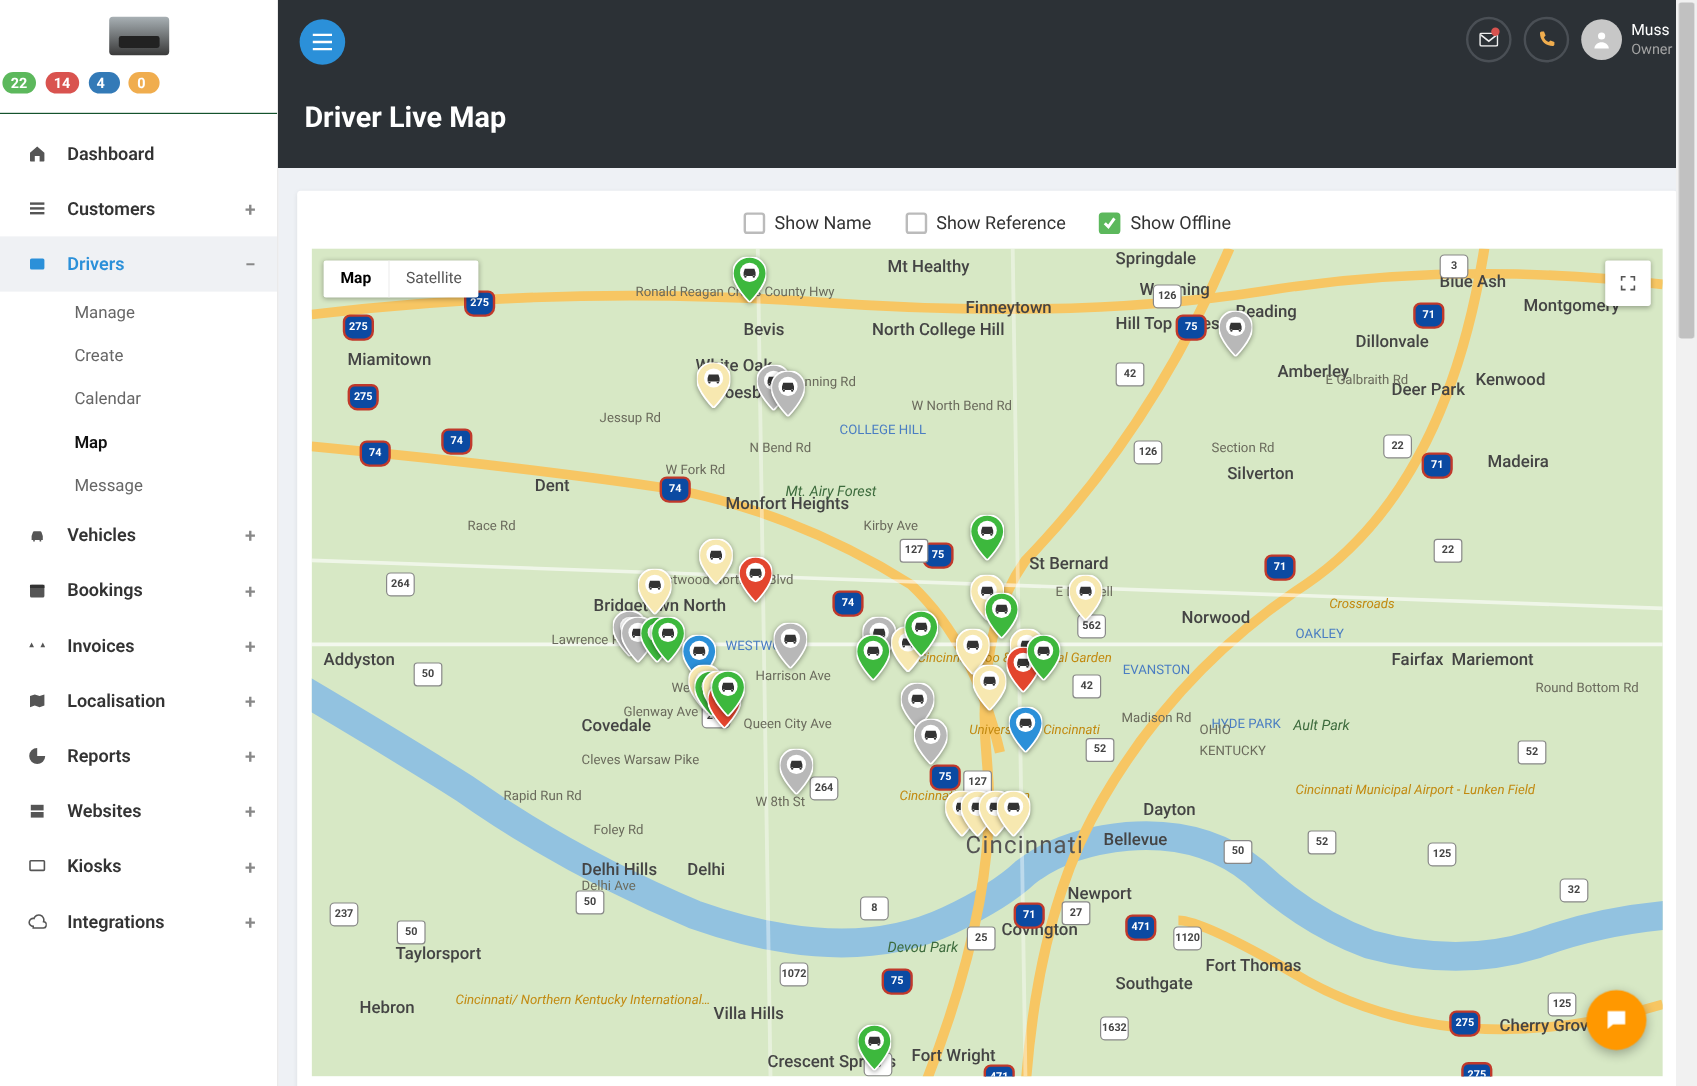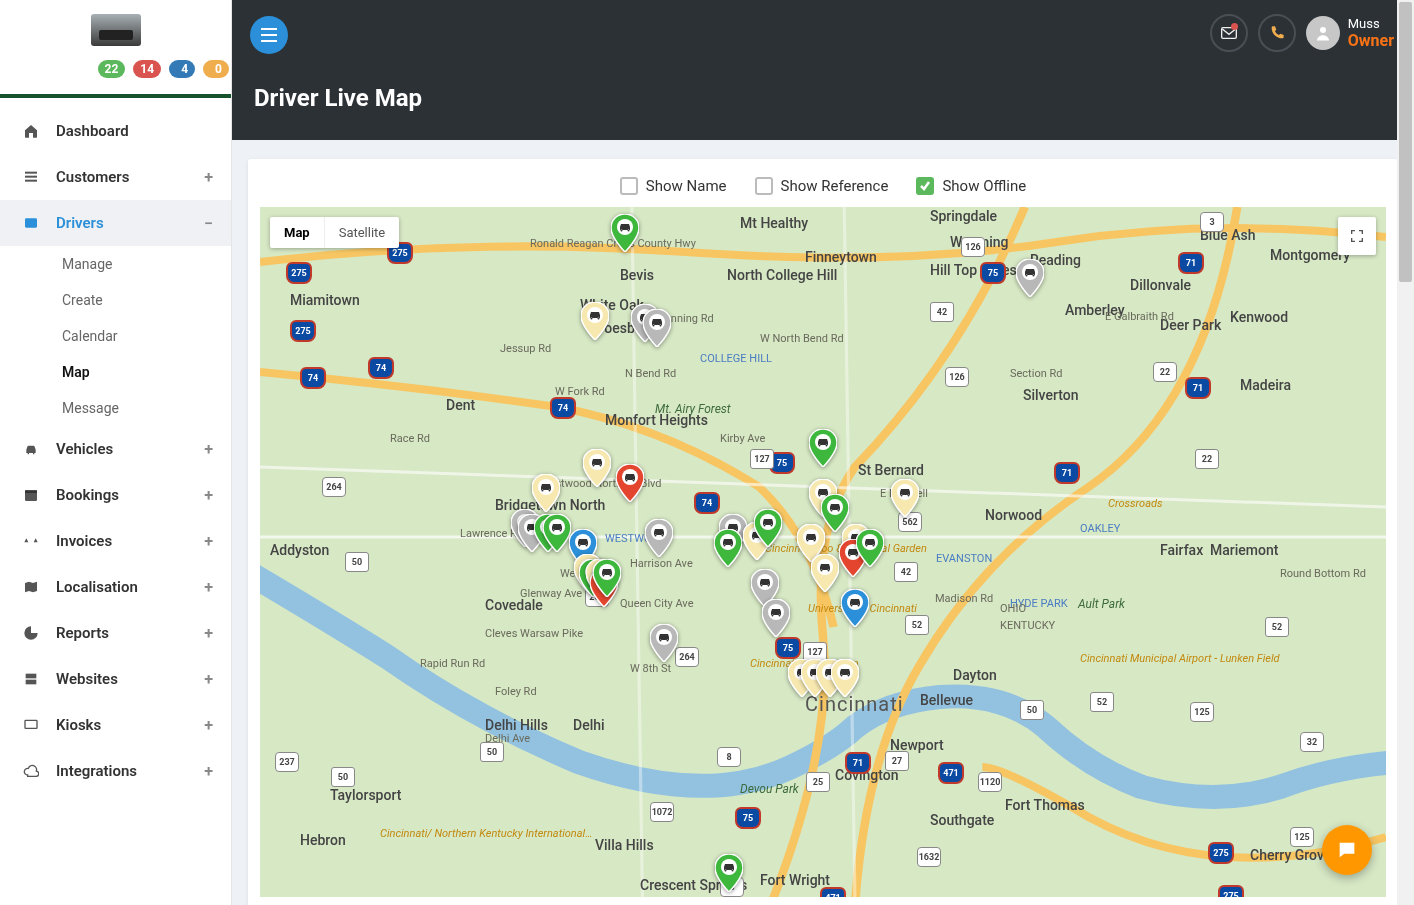--- a/index.html
+++ b/index.html
@@ -3,21 +3,21 @@
 <meta charset="utf-8">
 <style>
   * { box-sizing: border-box; margin: 0; padding: 0; }
   body { font-family: -apple-system, BlinkMacSystemFont, "Segoe UI", Roboto, sans-serif; background:#eef1f5; height:905px; width:1414px; overflow:hidden; }
 
   
   .sidebar { position:absolute; left:0; top:0; width:232px; height:100%; background:#fff; border-right:1px solid #e5e5e5; overflow-y:auto; }
   .sidebar-logo-wrap { text-align:center; padding:14px 0 8px; }
   .sidebar-logo { display:inline-block; width:50px; height:32px; background:linear-gradient(180deg,#a8b0b4 0%,#3a3a3a 100%); border-radius:3px; position:relative; }
   .sidebar-logo::after{ content:""; position:absolute; left:8px; right:8px; bottom:6px; height:10px; background:#222; border-radius:2px; }
-  .badge-row { text-align:right; padding-bottom:16px; border-bottom:4px solid #14532d; }
+  .badge-row { text-align:left; padding-bottom:16px; border-bottom:1px solid #14532d; }
   .badge { display:inline-block; min-width:26px; padding:2px 7px; border-radius:10px; color:#fff; font-size:12px; font-weight:700; margin:0 2px; }
   .badge.green{background:#5cb85c;} .badge.red{background:#d9534f;} .badge.blue{background:#337ab7;} .badge.orange{background:#f0ad4e;}
 
   .nav { padding-top:10px; }
   .nav-item { display:flex; align-items:center; padding:14px 20px; color:#333; font-size:15px; font-weight:600; cursor:pointer; position:relative; }
   .nav-item .ico { width:22px; margin-right:14px; color:#555; display:flex; justify-content:center; }
   .nav-item .expand { position:absolute; right:18px; color:#888; font-size:16px; }
   .nav-item.active { background:#eff1f4; color:#2b90d9; }
   .nav-item.active .ico { color:#2b90d9; }
   .nav-sub { }
@@ -29,21 +29,21 @@
   .topbar { height:140px; background:#2c3136; position:relative; padding:0 28px; }
   .hamburger { position:absolute; left:18px; top:16px; width:38px; height:38px; border-radius:50%; background:#2b90d9; display:flex; align-items:center; justify-content:center; cursor:pointer; }
   .hamburger svg { stroke:#fff; }
   .top-actions { position:absolute; right:20px; top:14px; display:flex; align-items:center; gap:10px; }
   .circ-btn { width:38px; height:38px; border-radius:50%; border:2px solid #4a4f55; display:flex; align-items:center; justify-content:center; cursor:pointer; position:relative; }
   .circ-btn .dot { position:absolute; width:7px; height:7px; border-radius:50%; background:#d9534f; top:7px; right:8px; }
   .avatar { width:34px; height:34px; border-radius:50%; background:#c7c7c7; display:flex; align-items:center; justify-content:center; }
   .user-block { display:flex; align-items:center; gap:8px; color:#fff; }
   .user-text { font-size:13px; line-height:1.2; }
   .user-text .name { font-weight:400; }
-  .user-text .role { font-size:16px; color:#f97316;font-weight:bold; }
+  .user-text .role { font-size:12px; color:#a3a3a3; }
   .page-title { position:absolute; left:22px; bottom:28px; color:#fff; font-size:24px; font-weight:700; }
 
   
   .card { margin:0 16px 20px; background:#fff; border-radius:3px; box-shadow:0 1px 4px rgba(0,0,0,0.08); position:relative; top:19px; padding:18px 12px 12px; }
   .filter-row { display:flex; justify-content:center; gap:28px; align-items:center; margin-bottom:12px; }
   .chk { display:flex; align-items:center; gap:8px; font-size:15px; color:#333; cursor:pointer; }
   .chk-box { width:18px; height:18px; border:2px solid #bbb; border-radius:3px; display:flex; align-items:center; justify-content:center; }
   .chk-box.checked { background:#5cb85c; border-color:#5cb85c; }
   .chk-box.checked svg { display:block; }
   .chk-box svg { display:none; stroke:#fff; }

